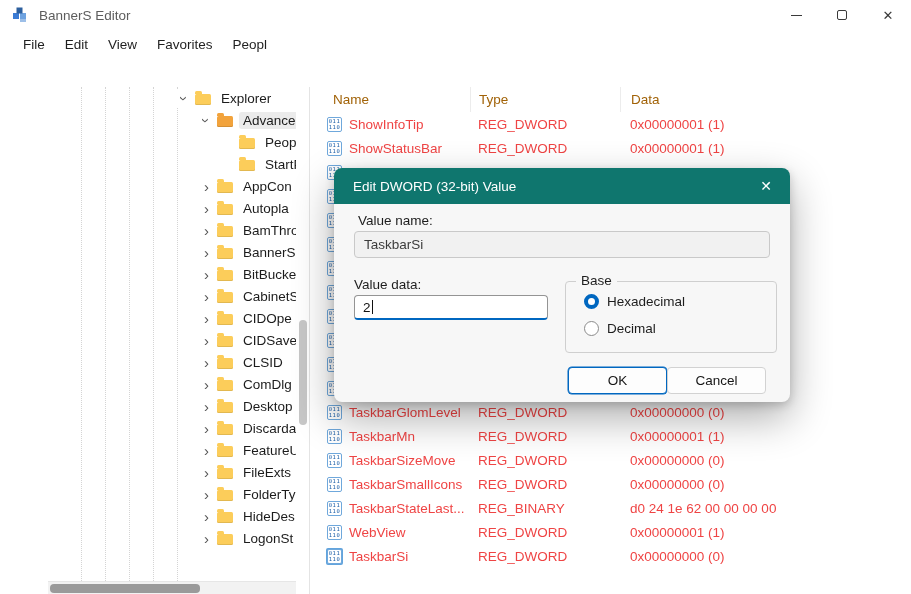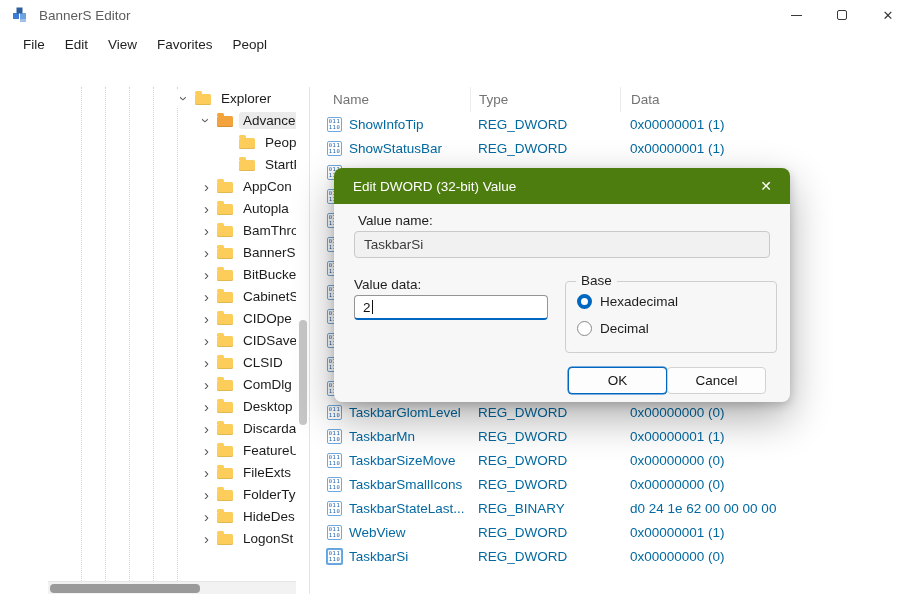--- a/index.html
+++ b/index.html
@@ -44,49 +44,49 @@
   
   .vscroll { position: absolute; left: 249px; top: 0; width: 12px; bottom: 13px; }
   .vscroll .thumb { position: absolute; left: 2px; top: 233px; width: 8px; height: 105px; background: #c7c7c7; border-radius: 4px; }
 
   
   .hscroll { position: absolute; left: 0; bottom: 0; width: 248px; height: 13px; background: #f2f2f2; border-top: 1px solid #e6e6e6; }
   .hscroll .thumb { position: absolute; left: 2px; top: 2px; width: 150px; height: 9px; background: #9a9a9a; border-radius: 4px; }
 
   
   .list-pane { position: absolute; left: 261px; top: 0; right: 0; bottom: 0; border-left: 1px solid #e4e4e4; }
-  .list-header { height: 25px; display: flex; align-items: stretch; font-size: 13.5px; color: #737373; justify-content: flex-end; }
+  .list-header { height: 25px; display: flex; align-items: stretch; font-size: 13.5px; color: #a16207; justify-content: flex-end; }
   .col { display: flex; align-items: center; }
   .col-name { width: 160px; padding-left: 23px; }
   .col-type { width: 150px; padding-left: 8px; border-left: 1px solid #ececec; }
   .col-data { flex: 1; padding-left: 10px; border-left: 1px solid #ececec; }
   .list-rows { position: absolute; top: 25px; left: 0; right: 0; bottom: 0; overflow: hidden; }
-  .list-row { height: 24px; display: flex; align-items: center; font-size: 13.5px; color: #0369a1; }
+  .list-row { height: 24px; display: flex; align-items: center; font-size: 13.5px; color: #ef4444; }
   .cell-name { width: 160px; display: flex; align-items: center; padding-left: 16px; overflow: hidden; white-space: nowrap; }
   .cell-type { width: 150px; padding-left: 8px; white-space: nowrap; }
   .cell-data { flex: 1; padding-left: 10px; white-space: nowrap; overflow: hidden; }
   .vicon-wrap { display: inline-flex; padding: 1px; border-radius: 2px; margin-right: 6px; }
   .vicon-wrap.sel { background: #62a4dd; }
   .vicon { width: 15px; height: 15px; background: #fff; border: 1px solid #6fa8dc; border-radius: 2px; display: flex; flex-direction: column; align-items: center; justify-content: center; font-family: "DejaVu Sans Mono", monospace; font-size: 5.5px; line-height: 6px; color: #1c5fa8; letter-spacing: .5px; }
   .vicon::before { content: "011"; }
   .vicon::after { content: "110"; }
 
   
   .dialog { position: absolute; left: 334px; top: 168px; width: 456px; height: 234px; background: #f7f7f7; border-radius: 8px; overflow: hidden; z-index: 20; box-shadow: 0 16px 42px rgba(0,0,0,.32), 0 3px 10px rgba(0,0,0,.18); font-size: 13.5px; color: #1d1d1d; }
-  .dlg-title { height: 36px; background: #4d7c0f; color: #fff; display: flex; align-items: center; padding-left: 19px; font-size: 13.5px; }
+  .dlg-title { height: 36px; background: #0f766e; color: #fff; display: flex; align-items: center; padding-left: 19px; font-size: 13.5px; }
   .dlg-close { margin-left: auto; width: 48px; height: 100%; display: flex; align-items: center; justify-content: center; font-size: 14px; color: #fff; }
   .dlg-body { position: relative; height: 198px; }
   .lbl-value-name { position: absolute; left: 24px; top: 9px; }
   .field-name { position: absolute; left: 20px; top: 27px; right: 20px; height: 27px; background: #f1f1f1; border: 1px solid #c9c9c9; border-radius: 4px; display: flex; align-items: center; padding-left: 9px; color: #3c3c3c; }
   .lbl-value-data { position: absolute; left: 20px; top: 73px; }
   .field-data { position: absolute; left: 20px; top: 91px; width: 194px; height: 25px; background: #fff; border: 1px solid #949494; border-bottom: 2px solid #0067c0; border-radius: 4px; display: flex; align-items: center; padding-left: 8px; color: #111; }
   .caret { width: 1px; height: 14px; background: #111; margin-left: 1px; }
   .group-base { position: absolute; left: 231px; top: 77px; width: 212px; height: 72px; border: 1px solid #cfcfcf; border-radius: 4px; }
   .group-label { position: absolute; top: -9px; left: 10px; background: #f7f7f7; padding: 0 5px; }
-  .radio-row { position: absolute; left: 11px; display: flex; align-items: center; gap: 8px; }
+  .radio-row { position: absolute; left: 18px; display: flex; align-items: center; gap: 8px; }
   .radio-row.r1 { top: 12px; }
   .radio-row.r2 { top: 39px; }
   .radio { width: 15px; height: 15px; border-radius: 50%; background: #fff; flex: 0 0 15px; }
   .radio.on { border: 4.5px solid #0067c0; }
   .radio.off { border: 1px solid #8b8b8b; }
   .btn { position: absolute; top: 163px; height: 27px; width: 99px; border-radius: 4px; display: flex; align-items: center; justify-content: center; background: #fdfdfd; color: #161616; }
   .btn-ok { left: 234px; border: 1px solid #0067c0; box-shadow: 0 0 0 0.5px #0067c0; }
   .btn-cancel { left: 333px; border: 1px solid #d2d2d2; text-align: right; }
 </style>
 </head>

